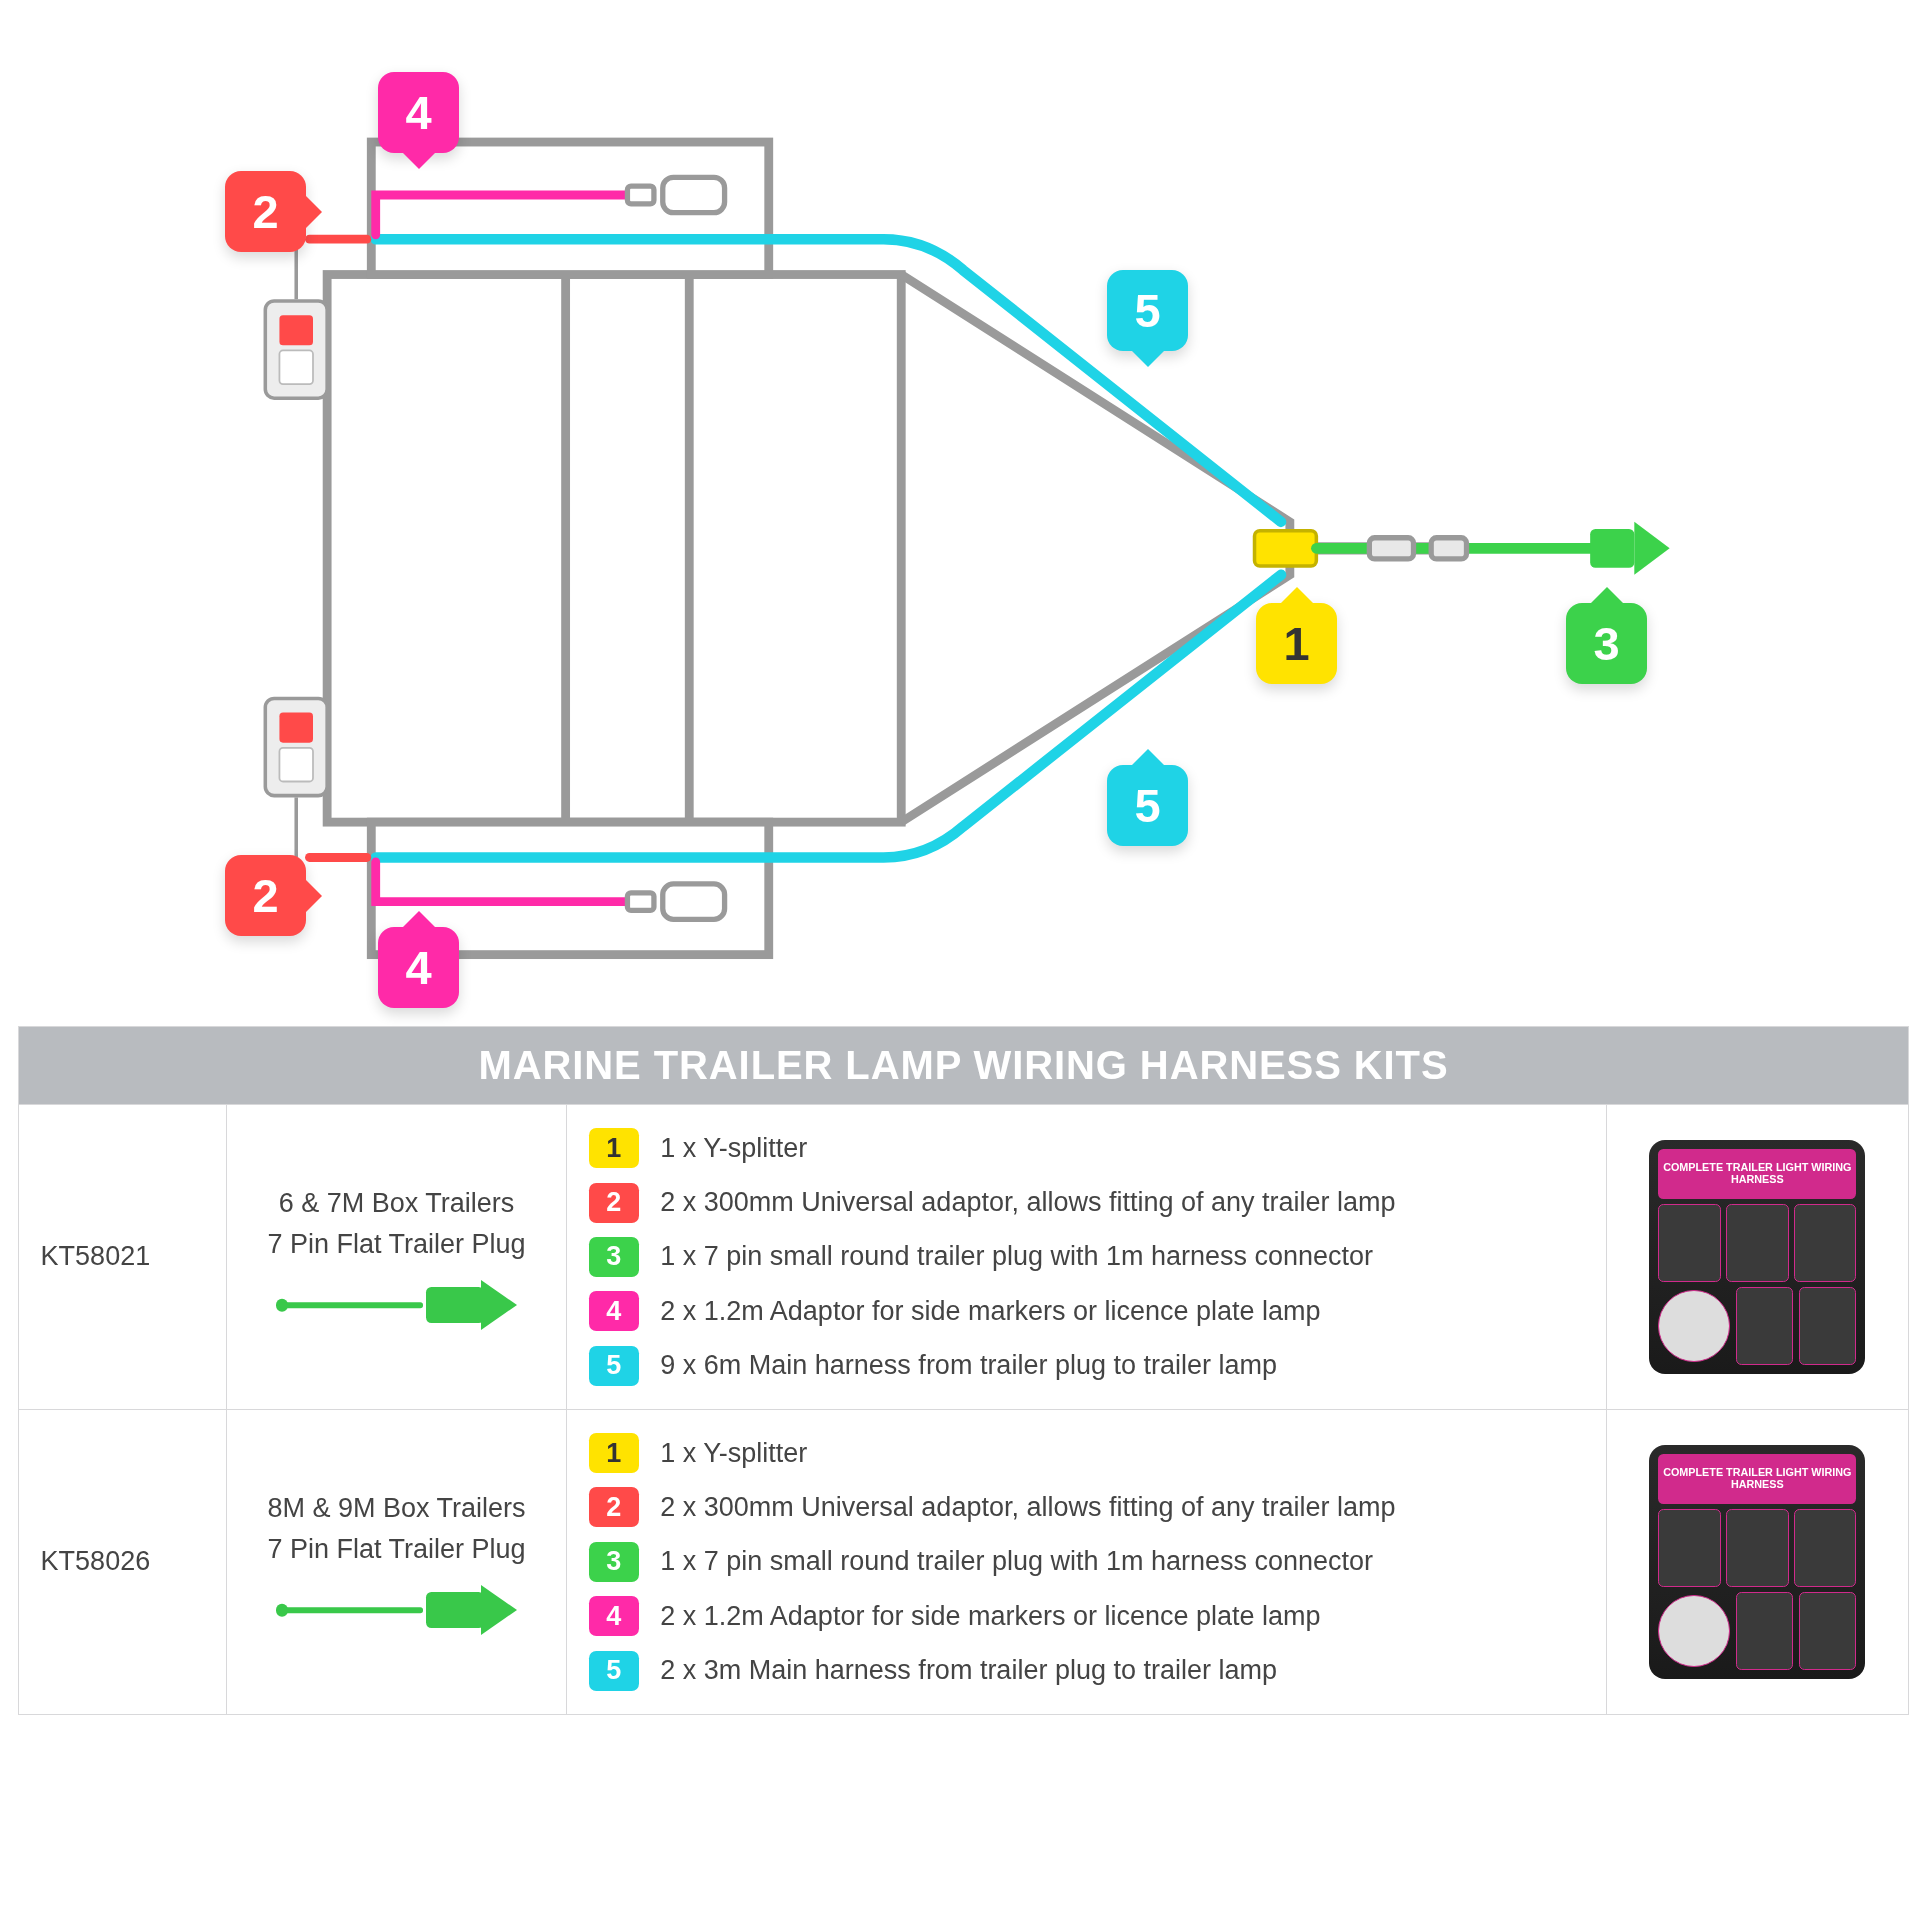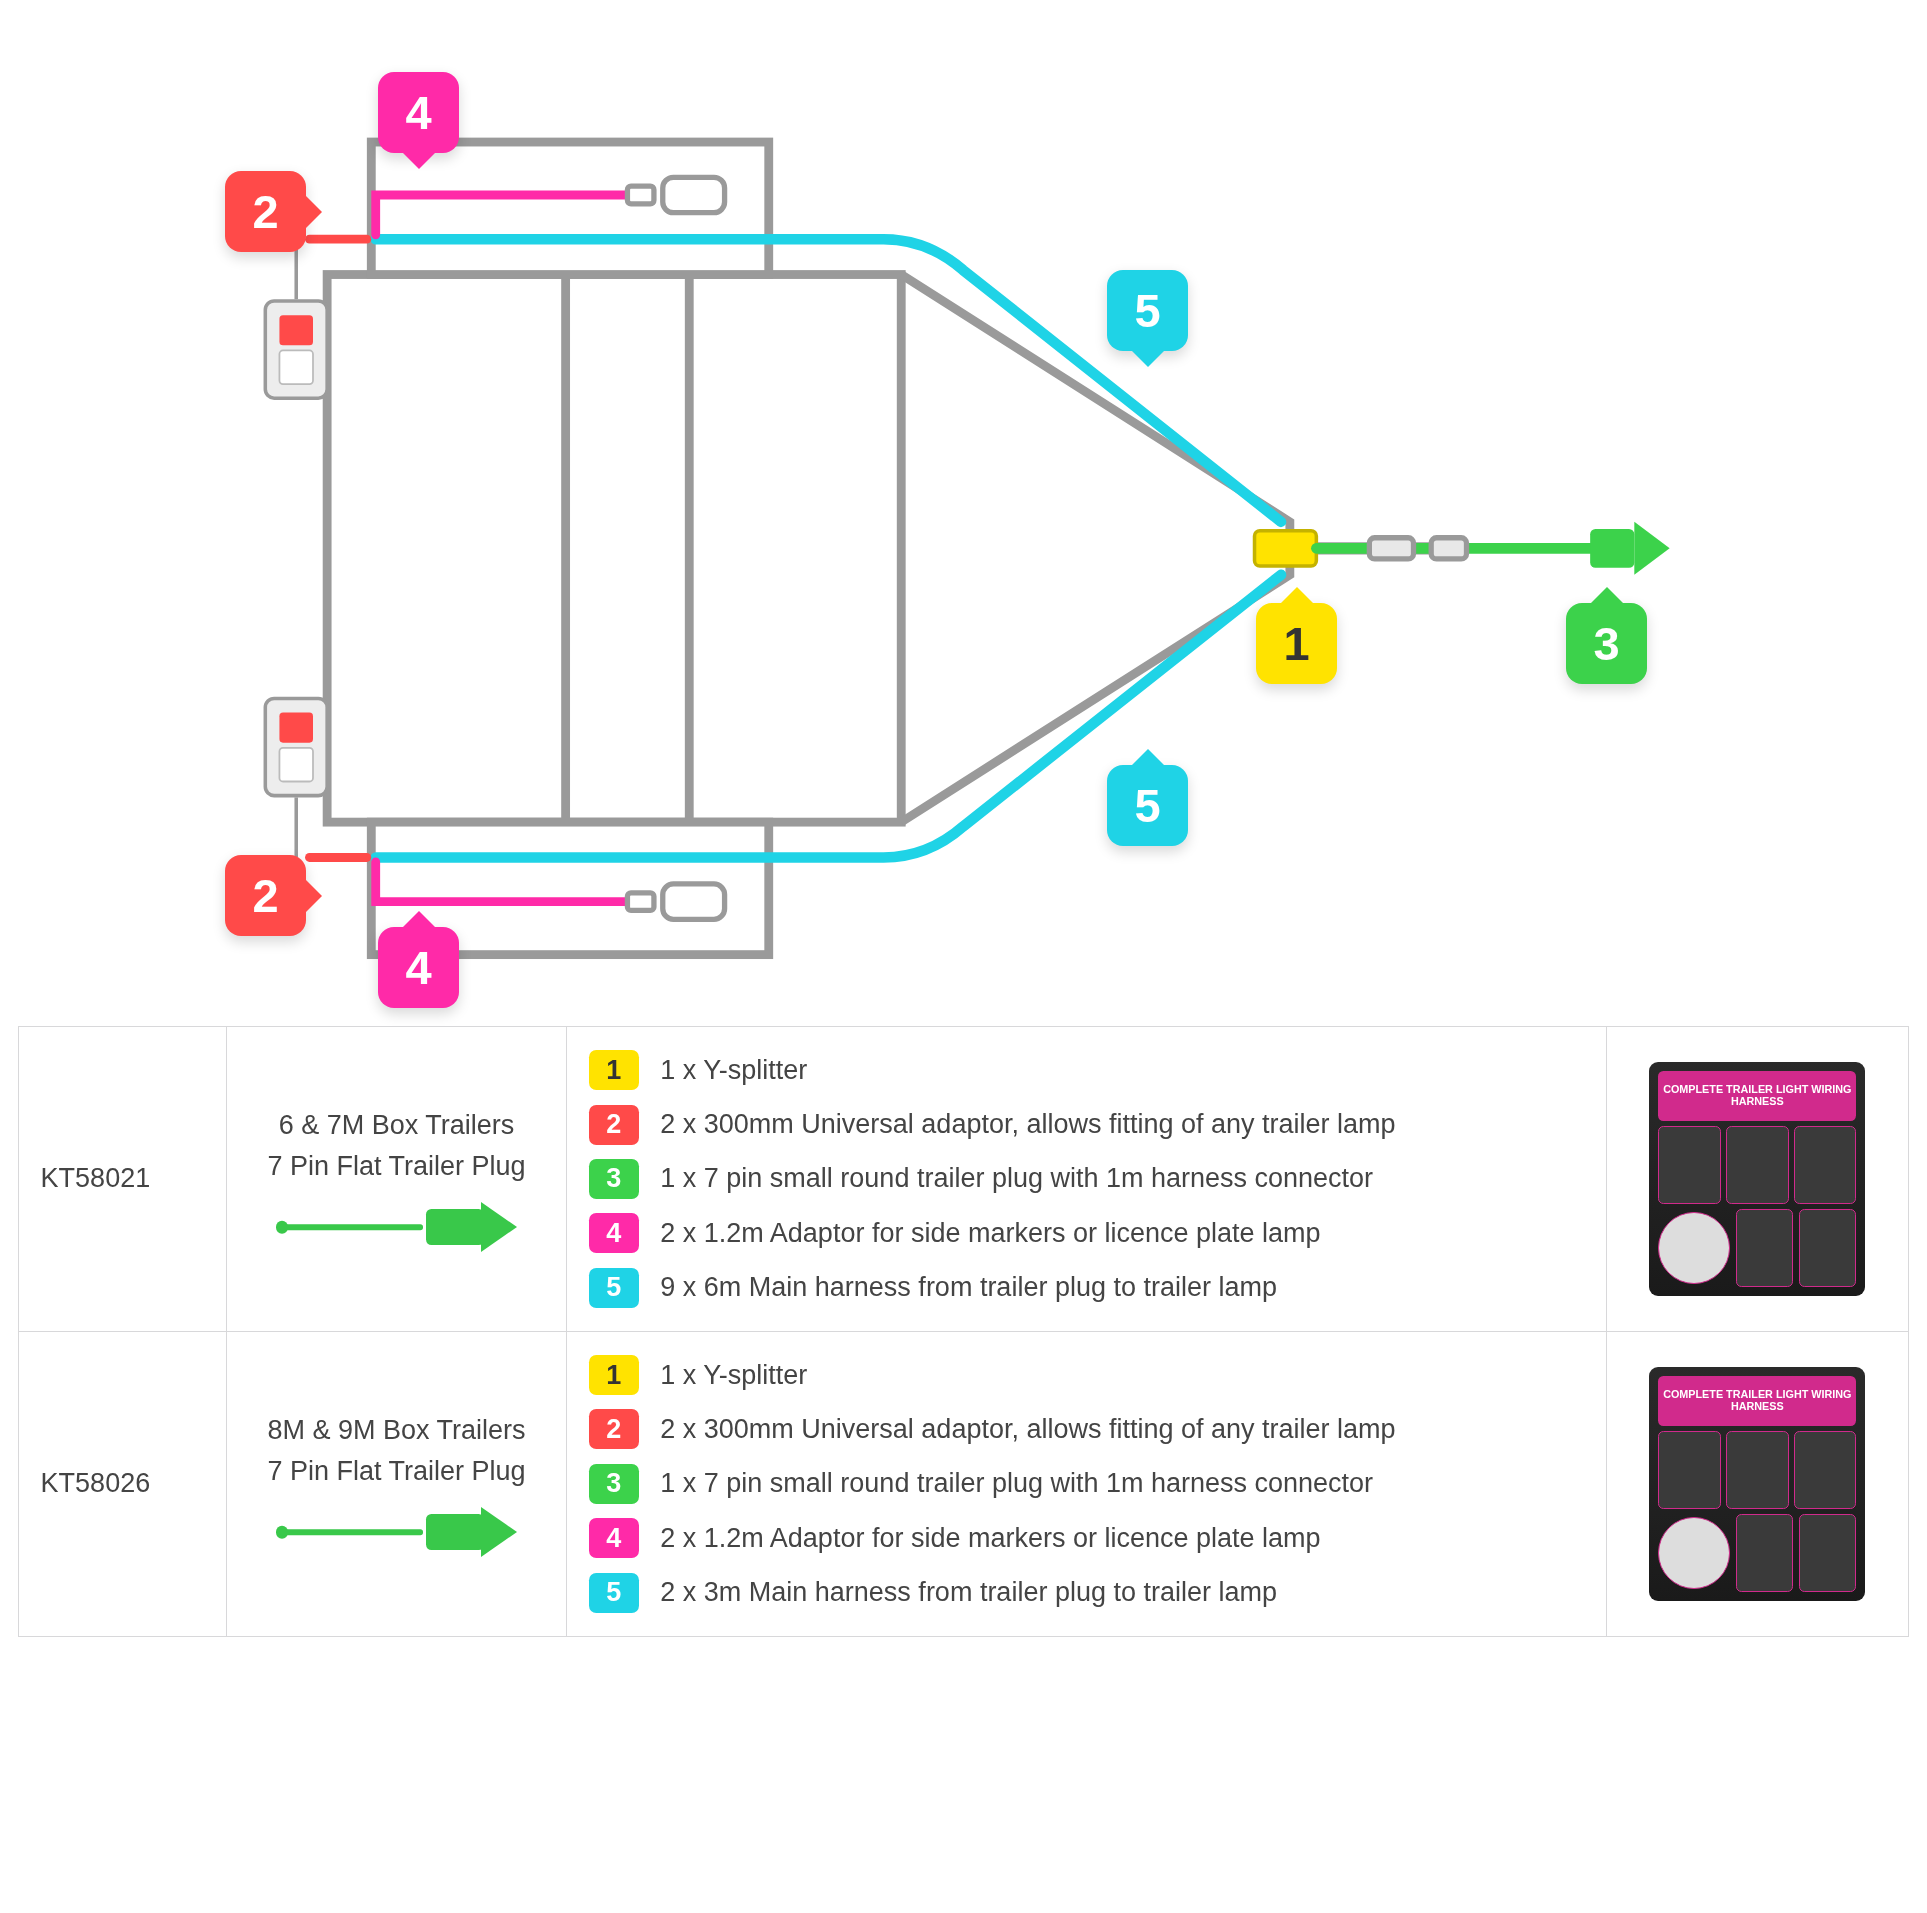--- a/index.html
+++ b/index.html
@@ -127,21 +127,21 @@
   }
   .tag.n1 { background: #ffe300; color: #333; }
   .tag.n2 { background: #ff4a49; }
   .tag.n3 { background: #3cd24b; }
   .tag.n4 { background: #ff2aa8; }
   .tag.n5 { background: #1fd3e6; }
 
   .blister-box {
     width: 216px; height: 234px; margin: 0 auto;
     background: linear-gradient(#2a2a2a,#1a1a1a);
-    border-radius: 9px; padding: 9px;
+    border-radius: 16px; padding: 9px;
     display: flex; flex-direction: column; gap: 5.4px;
   }
   .blister-box .top {
     height: 50px; background: #d12a8c; border-radius: 5.4px;
     display:flex; align-items:center; justify-content:center;
     color:#fff; font-size:10.8px; font-weight:700; text-align:center;
     line-height:1.1; padding:3.6px;
   }
   .blister-box .row { flex:1; display:flex; gap:5.4px; }
   .blister-box .cell {
@@ -255,20 +255,23 @@
     <div class="callout c-cyan pt-down" style="left:1089px; top:252px">
         <span>5</span>
       </div>
     <div class="callout c-cyan pt-up" style="left:1089px; top:747px">
         <span>5</span>
       </div>
   </div>
 
   <table class="specs">
     <tbody>
+        <tr>
+          <th class="title-row" colspan="4">MARINE TRAILER LAMP WIRING HARNESS KITS</th>
+        </tr>
     </tbody>
       <tbody id="rows">
         <tr>
           <td class="model">KT58021</td>
           <td class="suits">
             <div class="suits-text">
               <div>6 &amp; 7M Box Trailers</div>
               <div>7 Pin Flat Trailer Plug</div>
             </div>
             <div class="plug-art">

